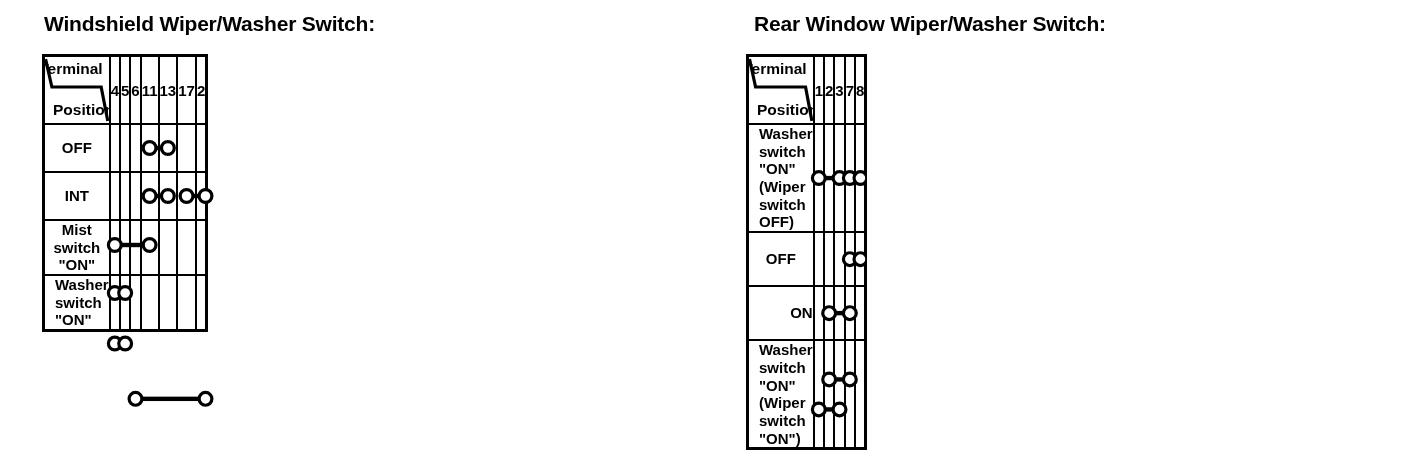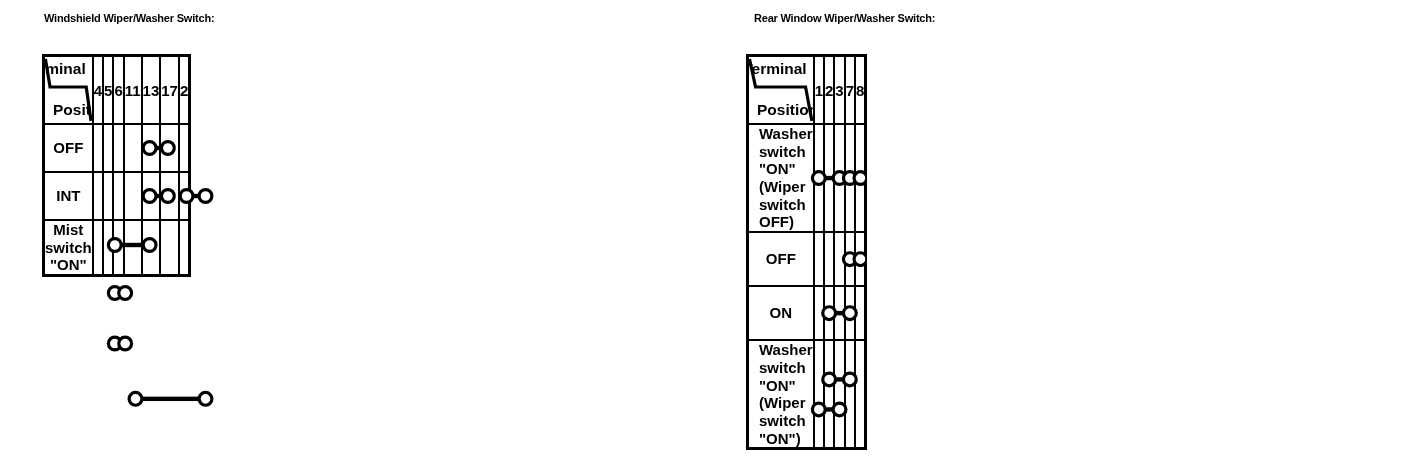--- a/index.html
+++ b/index.html
@@ -9,21 +9,21 @@
     font-family:"Liberation Sans","DejaVu Sans",sans-serif;
     color:#000000;
     overflow:hidden;
     position:relative;
   }
   .stage{position:absolute;left:0;top:0;width:1408px;height:456px;}
 
   .panel{position:absolute;}
   .panel-title{
     position:absolute;
-    font-size:11px;
+    font-size:21px;
     font-weight:bold;
     letter-spacing:-0.2px;
     white-space:nowrap;
     color:#000;
   }
 
   table.switch-table{
     border-collapse:collapse;
     table-layout:fixed;
     background:#fff;
@@ -137,20 +137,30 @@
             <td class="cell"></td>
               <td class="cell"></td>
               <td class="cell"></td>
               <td class="cell"></td>
               <td class="cell"></td>
               <td class="cell"></td>
               <td class="cell"></td>
           </tr>
           <tr>
             <td class="rowlabel" style="height:52px;">Mist switch "ON"</td>
+            <td class="cell"></td>
+              <td class="cell"></td>
+              <td class="cell"></td>
+              <td class="cell"></td>
+              <td class="cell"></td>
+              <td class="cell"></td>
+              <td class="cell"></td>
+          </tr>
+          <tr>
+            <td class="rowlabel left" style="height:52px;">Washer switch<br>"ON"</td>
             <td class="cell"></td>
               <td class="cell"></td>
               <td class="cell"></td>
               <td class="cell"></td>
               <td class="cell"></td>
               <td class="cell"></td>
               <td class="cell"></td>
           </tr>
         </tbody>
       </table>
@@ -216,21 +226,21 @@
           </tr>
           <tr>
             <td class="rowlabel" style="height:52px;">OFF</td>
             <td class="cell"></td>
               <td class="cell"></td>
               <td class="cell"></td>
               <td class="cell"></td>
               <td class="cell"></td>
           </tr>
           <tr>
-            <td class="rowlabel" style="height:52px;">ON</td>
+            <td class="rowlabel" style="height:52px;text-align:right;">ON</td>
             <td class="cell"></td>
               <td class="cell"></td>
               <td class="cell"></td>
               <td class="cell"></td>
               <td class="cell"></td>
           </tr>
           <tr>
             <td class="rowlabel left" style="height:70px;">Washer switch "ON"<br>(Wiper switch "ON")</td>
             <td class="cell"></td>
               <td class="cell"></td>

